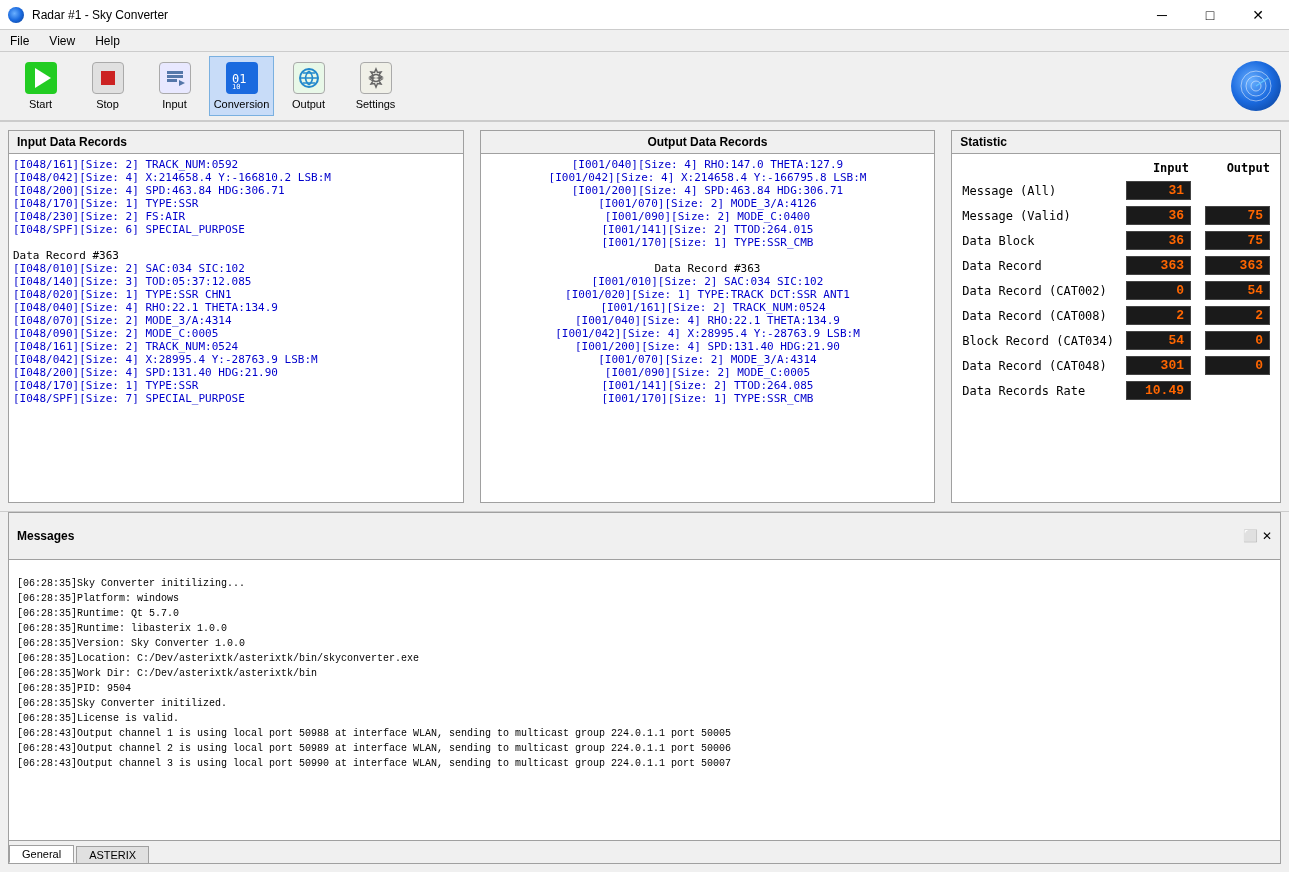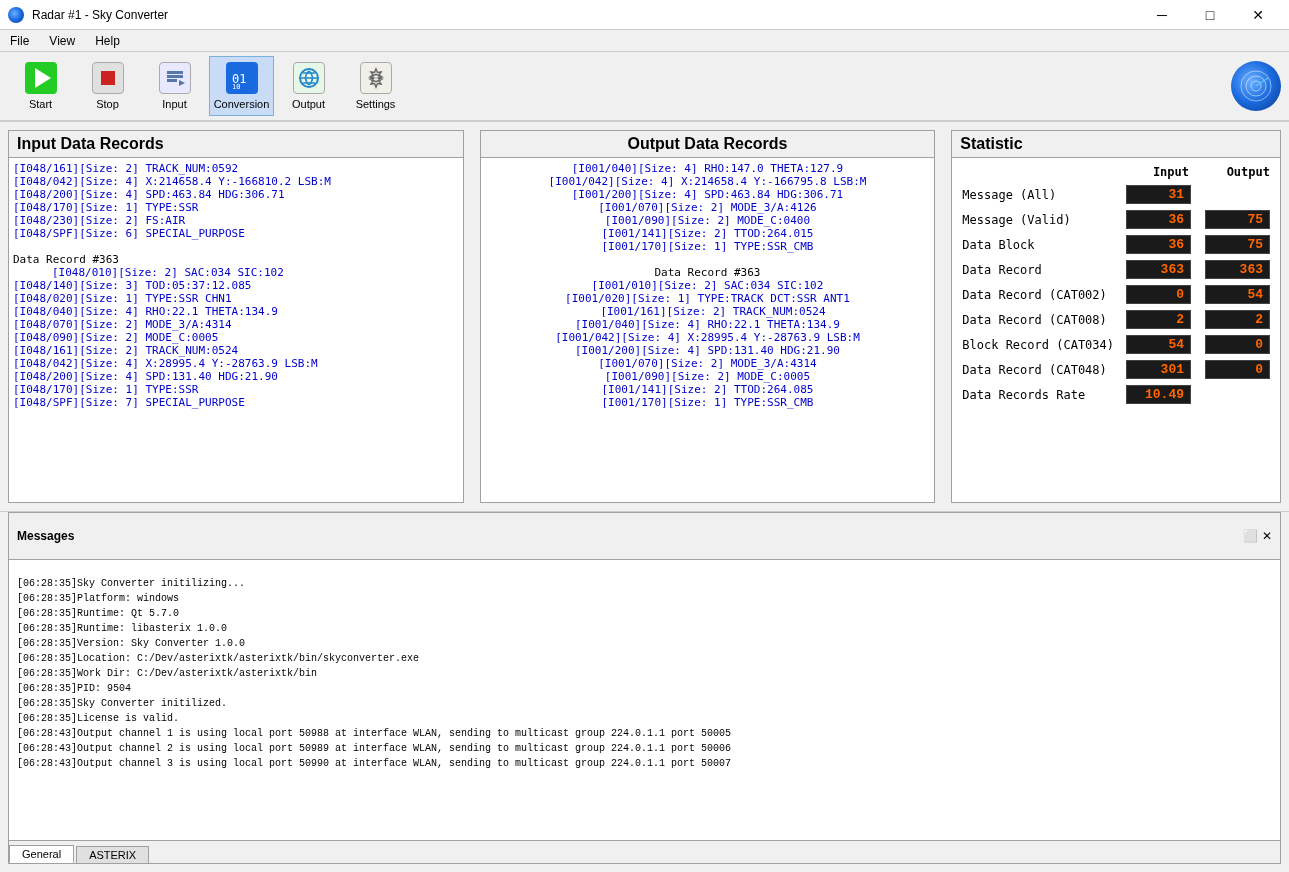--- a/index.html
+++ b/index.html
@@ -17,21 +17,21 @@
 
     
     .toolbar { background: #f0f0f0; height: 70px; display: flex; align-items: center; padding: 4px 8px; gap: 2px; border-bottom: 2px solid #ccc; }
     .toolbar-btn { display: flex; flex-direction: column; align-items: center; justify-content: center; width: 65px; height: 60px; border: 1px solid transparent; cursor: pointer; background: transparent; gap: 4px; font-size: 11px; }
     .toolbar-btn.active { background: #d0e8ff; border-color: #7ab0e0; }
 
     
     .main-content { display: flex; flex-direction: column; height: calc(872px - 30px - 22px - 70px); }
     .top-panels { display: flex; flex-direction: row; height: 390px; border-bottom: 1px solid #ccc; }
     .panel { border: 1px solid #a0a0a0; margin: 8px; display: flex; flex-direction: column; }
-    .panel-title { background: #f0f0f0; padding: 4px 8px; font-weight: bold; font-size: 16px; border-bottom: 1px solid #a0a0a0; }
+    .panel-title { background: #f0f0f0; padding: 4px 8px; font-weight: bold; font-size: 12px; border-bottom: 1px solid #a0a0a0; }
     .panel-content { flex: 1; overflow-y: auto; padding: 4px; font-family: monospace; font-size: 11px; background: #fff; position: relative; }
 
     .input-panel { width: 460px; }
     .output-panel { width: 460px; text-align: center; }
     .stat-panel { flex: 1; }
 
     
     .panel-content::-webkit-scrollbar { width: 12px; }
     .panel-content::-webkit-scrollbar-track { background: #f0f0f0; }
     .panel-content::-webkit-scrollbar-thumb { background: #a0a0a0; border: 2px solid #f0f0f0; }
@@ -160,21 +160,21 @@
       <div class="panel-title">Input Data Records</div>
       <div class="panel-content" id="input-content">
           <div style="color: rgb(0, 0, 204);">[I048/161][Size: 2] TRACK_NUM:0592</div>
           <div style="color: rgb(0, 0, 204);">[I048/042][Size: 4] X:214658.4 Y:-166810.2 LSB:M</div>
           <div style="color: rgb(0, 0, 204);">[I048/200][Size: 4] SPD:463.84 HDG:306.71</div>
           <div style="color: rgb(0, 0, 204);">[I048/170][Size: 1] TYPE:SSR</div>
           <div style="color: rgb(0, 0, 204);">[I048/230][Size: 2] FS:AIR</div>
           <div style="color: rgb(0, 0, 204);">[I048/SPF][Size: 6] SPECIAL_PURPOSE</div>
           <div>&nbsp;</div>
           <div>Data Record #363</div>
-          <div style="color: rgb(0, 0, 204); margin-left: 39px;">[I048/010][Size: 2] SAC:034 SIC:102</div>
+          <div style="color: rgb(0, 0, 204);">[I048/010][Size: 2] SAC:034 SIC:102</div>
           <div style="color: rgb(0, 0, 204);">[I048/140][Size: 3] TOD:05:37:12.085</div>
           <div style="color: rgb(0, 0, 204);">[I048/020][Size: 1] TYPE:SSR CHN1</div>
           <div style="color: rgb(0, 0, 204);">[I048/040][Size: 4] RHO:22.1 THETA:134.9</div>
           <div style="color: rgb(0, 0, 204);">[I048/070][Size: 2] MODE_3/A:4314</div>
           <div style="color: rgb(0, 0, 204);">[I048/090][Size: 2] MODE_C:0005</div>
           <div style="color: rgb(0, 0, 204);">[I048/161][Size: 2] TRACK_NUM:0524</div>
           <div style="color: rgb(0, 0, 204);">[I048/042][Size: 4] X:28995.4 Y:-28763.9 LSB:M</div>
           <div style="color: rgb(0, 0, 204);">[I048/200][Size: 4] SPD:131.40 HDG:21.90</div>
           <div style="color: rgb(0, 0, 204);">[I048/170][Size: 1] TYPE:SSR</div>
           <div style="color: rgb(0, 0, 204);">[I048/SPF][Size: 7] SPECIAL_PURPOSE</div>

